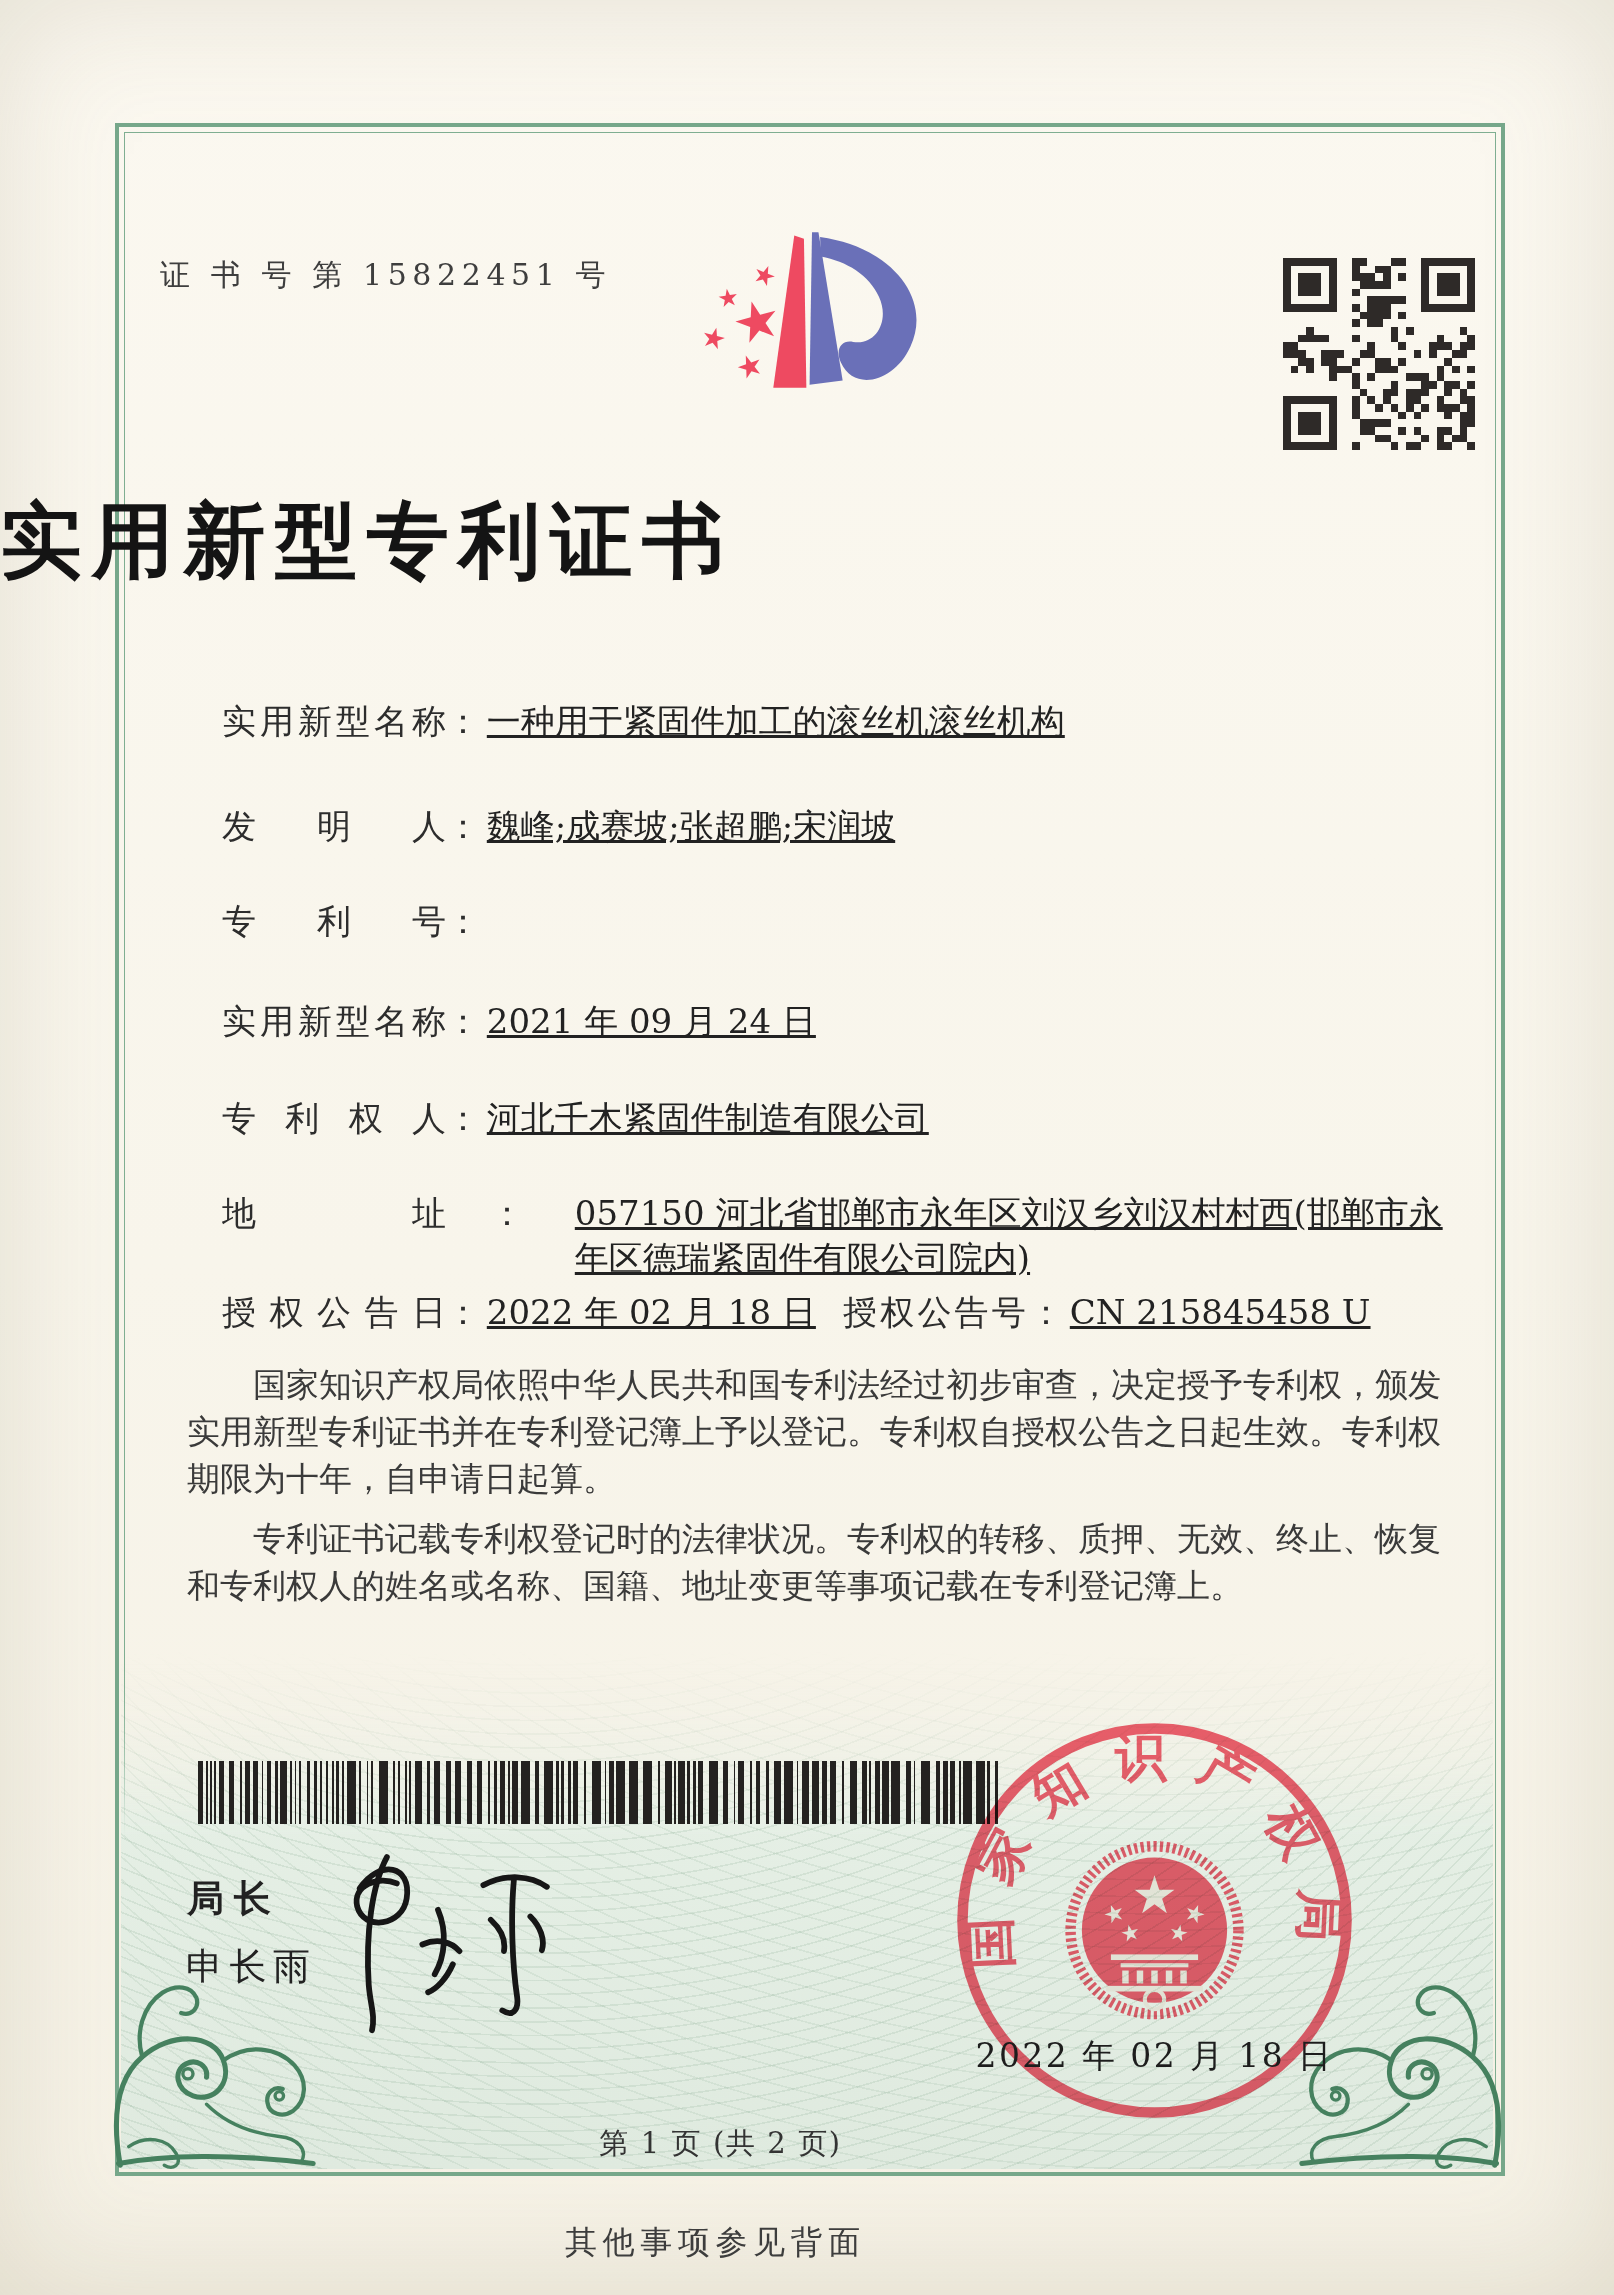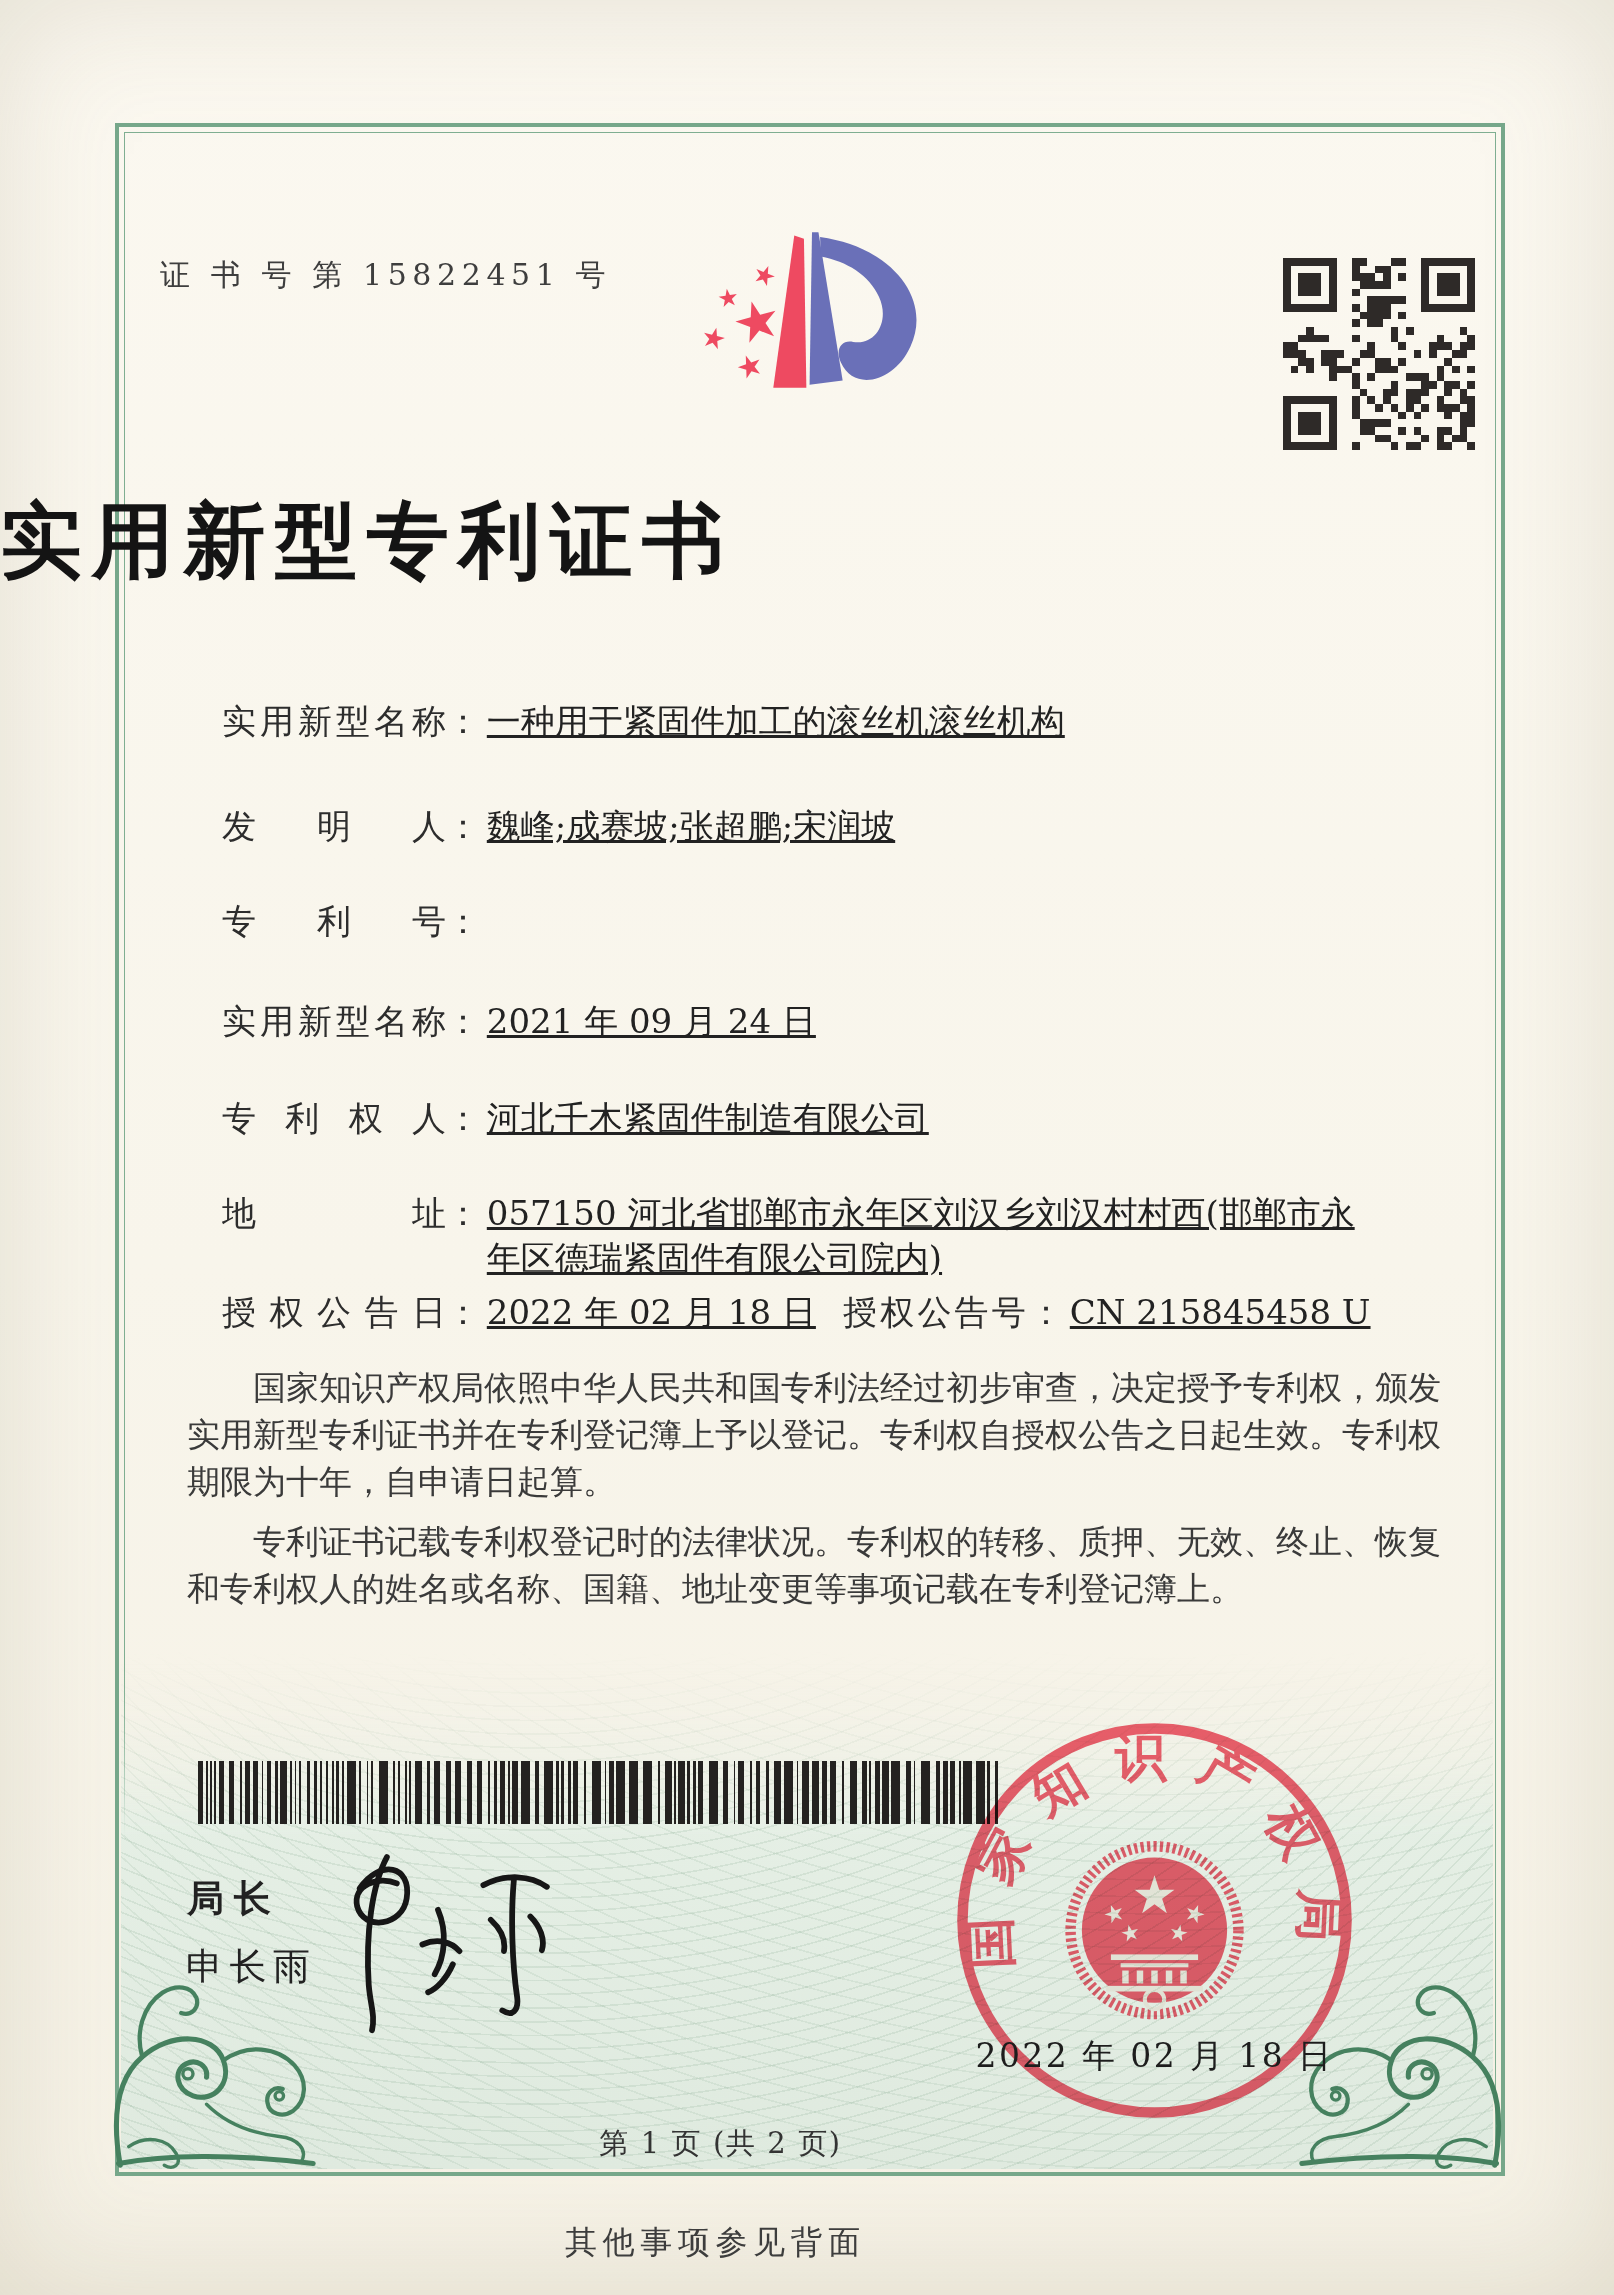--- a/index.html
+++ b/index.html
@@ -33,26 +33,26 @@
   .qr{left:1283px;top:258px;width:192px;height:192px;z-index:4;}
   .title{left:0;top:487px;width:1614px;text-align:left;font-size:82px;font-weight:bold;
          letter-spacing:9.7px;color:#141414;z-index:4;}
   
   .row{left:206px;width:1275px;display:flex;align-items:flex-start;font-size:34px;line-height:1.32;z-index:4;margin-left:16px;}
   .lab{flex:0 0 224px;text-align:justify;text-align-last:justify;-moz-text-align-last:justify;color:#2d2d2d;}
   .col{flex:0 0 36px;color:#2d2d2d;}
   .val{color:#222;margin-left:4.8px;text-decoration:underline;}
   .val-wrap{display:inline-block;width:872px;}
   .r1{top:699px;}.r2{top:804px;}.r3{top:899px;}.r4{top:999px;}
-  .r5{top:1096px;}.r6{top:1191px;}.r7{top:1290px;}
+  .r5{top:1096px;}.r6{top:1191px;gap:44px;}.r7{top:1290px;}
   .pair2{position:absolute;left:621px;top:0;display:flex;}
   .pair2 .lab2{color:#2d2d2d;letter-spacing:3.2px;}
   
   .paras{left:187px;top:1364px;width:1275px;z-index:4;font-size:33px;line-height:47px;color:#3a3a3a;}
-  .paras p{margin:0 0 13px 0;text-indent:2em;}
+  .paras p{margin:0 0 13px 0;text-indent:2em;font-family:Liberation Mono, monospace;}
   
   .barcode{left:198px;top:1761px;width:807px;height:63px;z-index:3;}
   .sig-role{left:187px;top:1874px;font-family:"Liberation Sans","DejaVu Sans",sans-serif;
             font-weight:600;font-size:37px;letter-spacing:9.7px;color:#222;z-index:4;}
   .sig-name{left:186px;top:1942px;font-family:"Liberation Sans","DejaVu Sans",sans-serif;
             font-weight:400;font-size:37px;letter-spacing:6.5px;color:#222;z-index:4;}
   .sig-hand{left:313px;top:1834px;width:250px;height:202px;z-index:4;}
   .seal{left:956px;top:1722px;width:397px;height:397px;z-index:3;opacity:.95;mix-blend-mode:multiply;}
   .seal-date{left:956px;top:2034px;width:397px;text-align:center;font-size:33px;color:#1d1d1d;
              letter-spacing:2.4px;z-index:5;}

